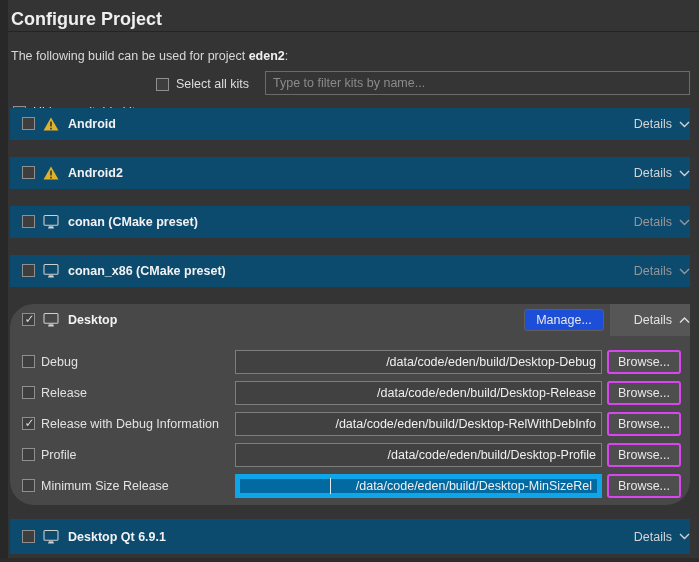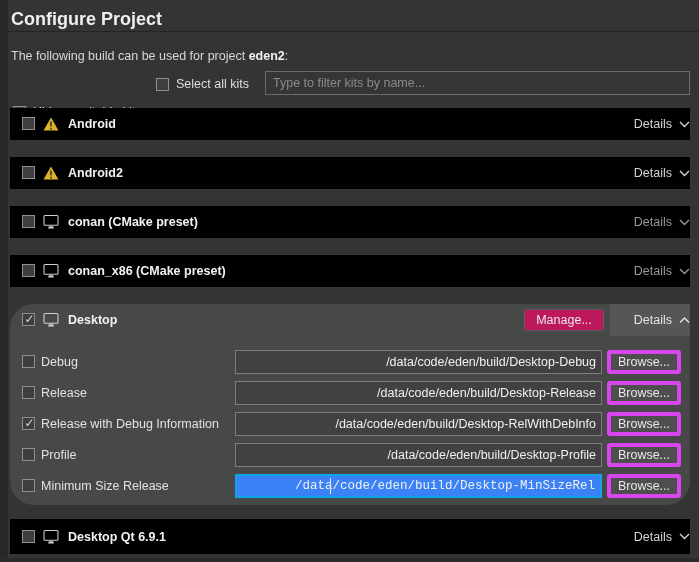--- a/index.html
+++ b/index.html
@@ -32,21 +32,21 @@
   .cb-label{color:#dedede;white-space:nowrap;}
 
   .filter-input{
     position:absolute;left:265px;top:71px;width:425px;height:24px;box-sizing:border-box;
     background:#353535;border:1px solid #6b6b6b;color:#eab308;
     font-family:inherit;font-size:12.5px;padding:0 7px;outline:none;
   }
   .filter-input::placeholder{color:#8b8b8b;}
 
   .kit-row{
-    position:absolute;left:10px;width:680px;height:32px;background:#000000;
+    position:absolute;left:10px;width:680px;height:32px;background:#0c4a6e;
   }
   .r0{top:108px;} .r1{top:157px;} .r2{top:206px;} .r3{top:255px;}
   .kit-card{position:absolute;left:10px;top:304px;width:680px;height:201px;background:#484848;border-radius:24px;}
   .r5{top:519px;height:35px;}
 
   .kit-head{position:absolute;left:0;top:0;width:100%;height:32px;}
   .r5 .kit-head{height:35px;}
   .kit-head .checkbox{position:absolute;left:12px;top:50%;margin-top:-7px;}
   .kit-icon{position:absolute;left:33px;top:50%;margin-top:-7px;width:16px;height:14px;}
   .kit-name{position:absolute;left:58px;top:50%;transform:translateY(-50%);font-weight:bold;color:#f2f2f2;white-space:nowrap;}
@@ -55,39 +55,39 @@
     position:absolute;right:0;top:0;height:100%;width:80px;
     display:flex;align-items:center;justify-content:flex-end;gap:7px;
     padding-right:0;box-sizing:border-box;color:#d4d4d4;cursor:default;
   }
   .details-btn.dim{color:#979797;}
   .details-btn.active{background:#565656;color:#e2e2e2;}
   .details-btn svg{flex:0 0 auto;}
 
   .manage-btn{
     position:absolute;right:86px;top:5px;width:80px;height:22px;box-sizing:border-box;
-    background:#be185d;border:1px solid #5f5f5f;border-radius:3px;
+    background:#1d4ed8;border:1px solid #5f5f5f;border-radius:3px;
     color:#e8e8e8;font-size:12.5px;display:flex;align-items:center;justify-content:center;
   }
 
   .cfg-row{position:absolute;left:0;width:100%;height:24px;}
   .c0{top:46px;} .c1{top:77px;} .c2{top:108px;} .c3{top:139px;} .c4{top:170px;}
   .cfg-row .checkbox{position:absolute;left:12px;top:5px;}
   .cfg-label{position:absolute;left:31px;top:50%;transform:translateY(-50%);color:#e2e2e2;white-space:nowrap;}
   .path-input{
     position:absolute;left:225px;top:0;width:367px;height:24px;box-sizing:border-box;
     background:#414141;border:1px solid #7d7d7d;color:#f0f0f0;
     font-family:inherit;font-size:12.5px;padding:0 5px;outline:none;text-align:right;
   }
-  .cfg-row.focused .path-input{border:2px solid #0ea5e9;background:#3b82f6;font-family:Liberation Mono, monospace;}
+  .cfg-row.focused .path-input{border:5px solid #0ea5e9;background:#0369a1;}
   .caret{position:absolute;left:320px;top:4px;width:1px;height:16px;background:#e8e8e8;display:none;}
   .cfg-row.focused .caret{display:block;}
   .browse-btn{
     position:absolute;right:9px;top:0;width:74px;height:24px;box-sizing:border-box;
-    background:#4e4e4e;border:4px solid #d946ef;border-radius:3px;
+    background:#4e4e4e;border:2px solid #d946ef;border-radius:3px;
     color:#e8e8e8;display:flex;align-items:center;justify-content:center;
   }
 </style>
 </head>
 <body>
 
 <div class="left-edge"></div>
 <div class="bottom-edge"></div>
 
 <div class="page-title">Configure Project</div>

